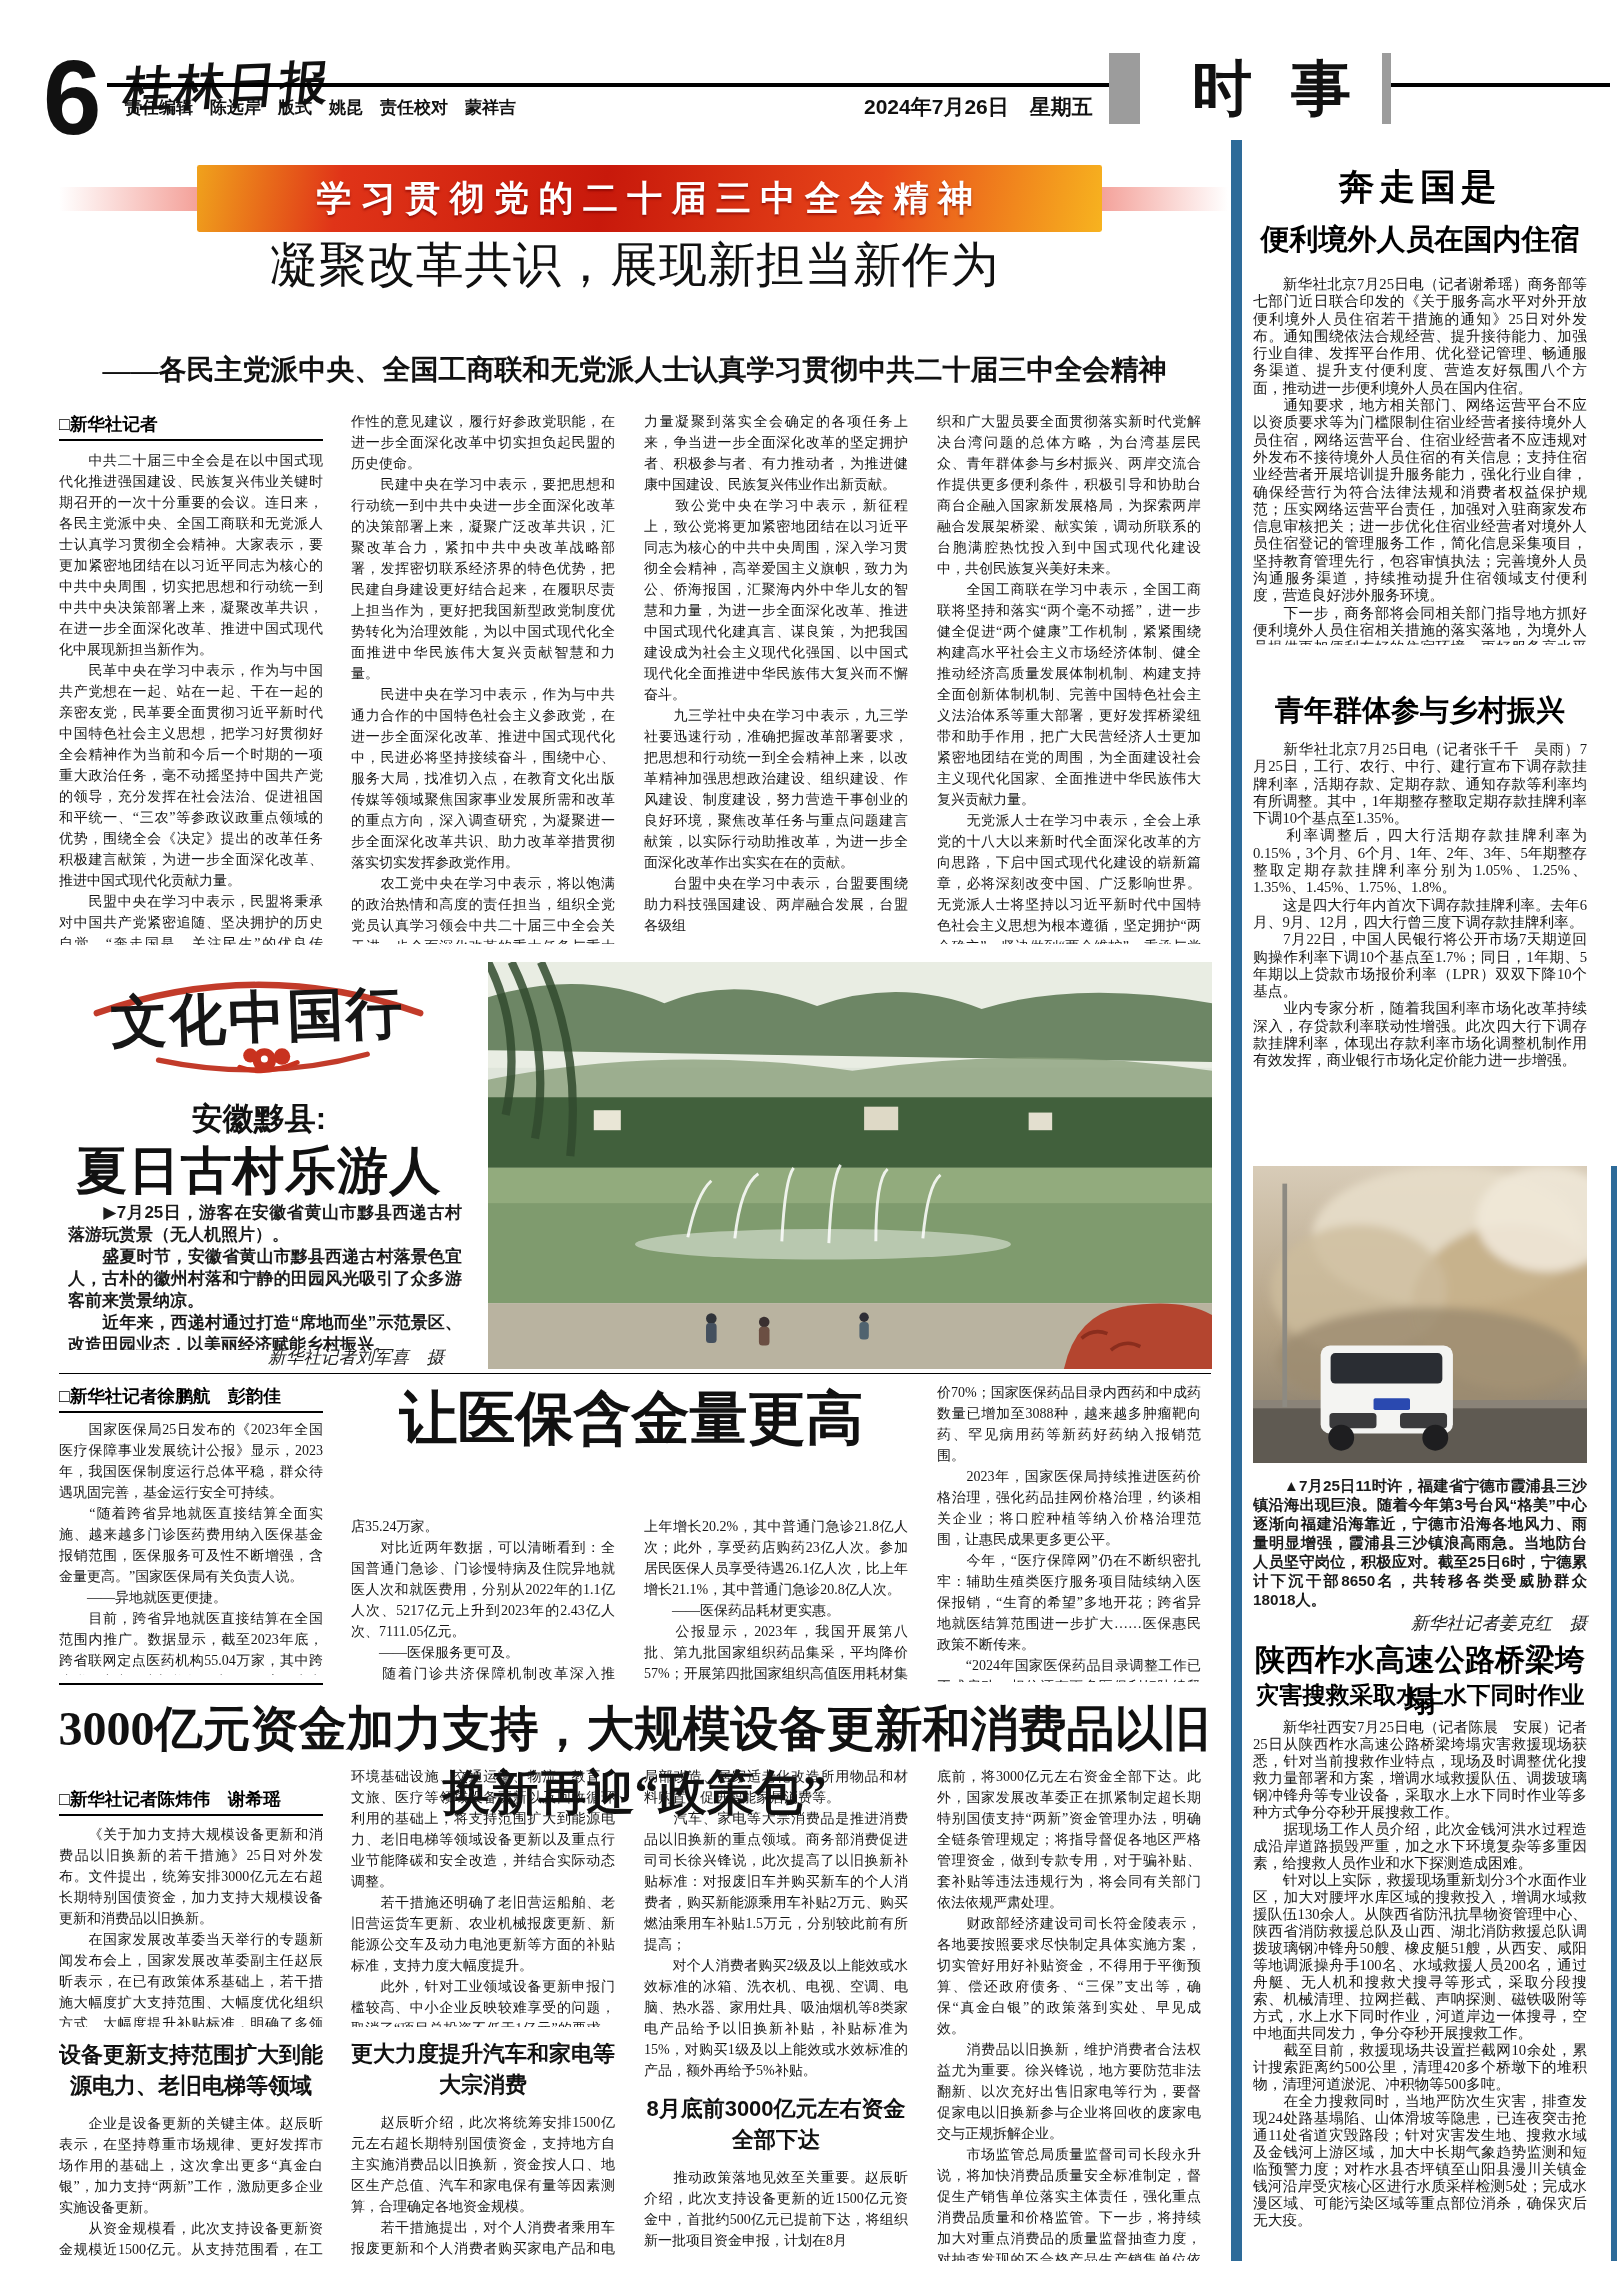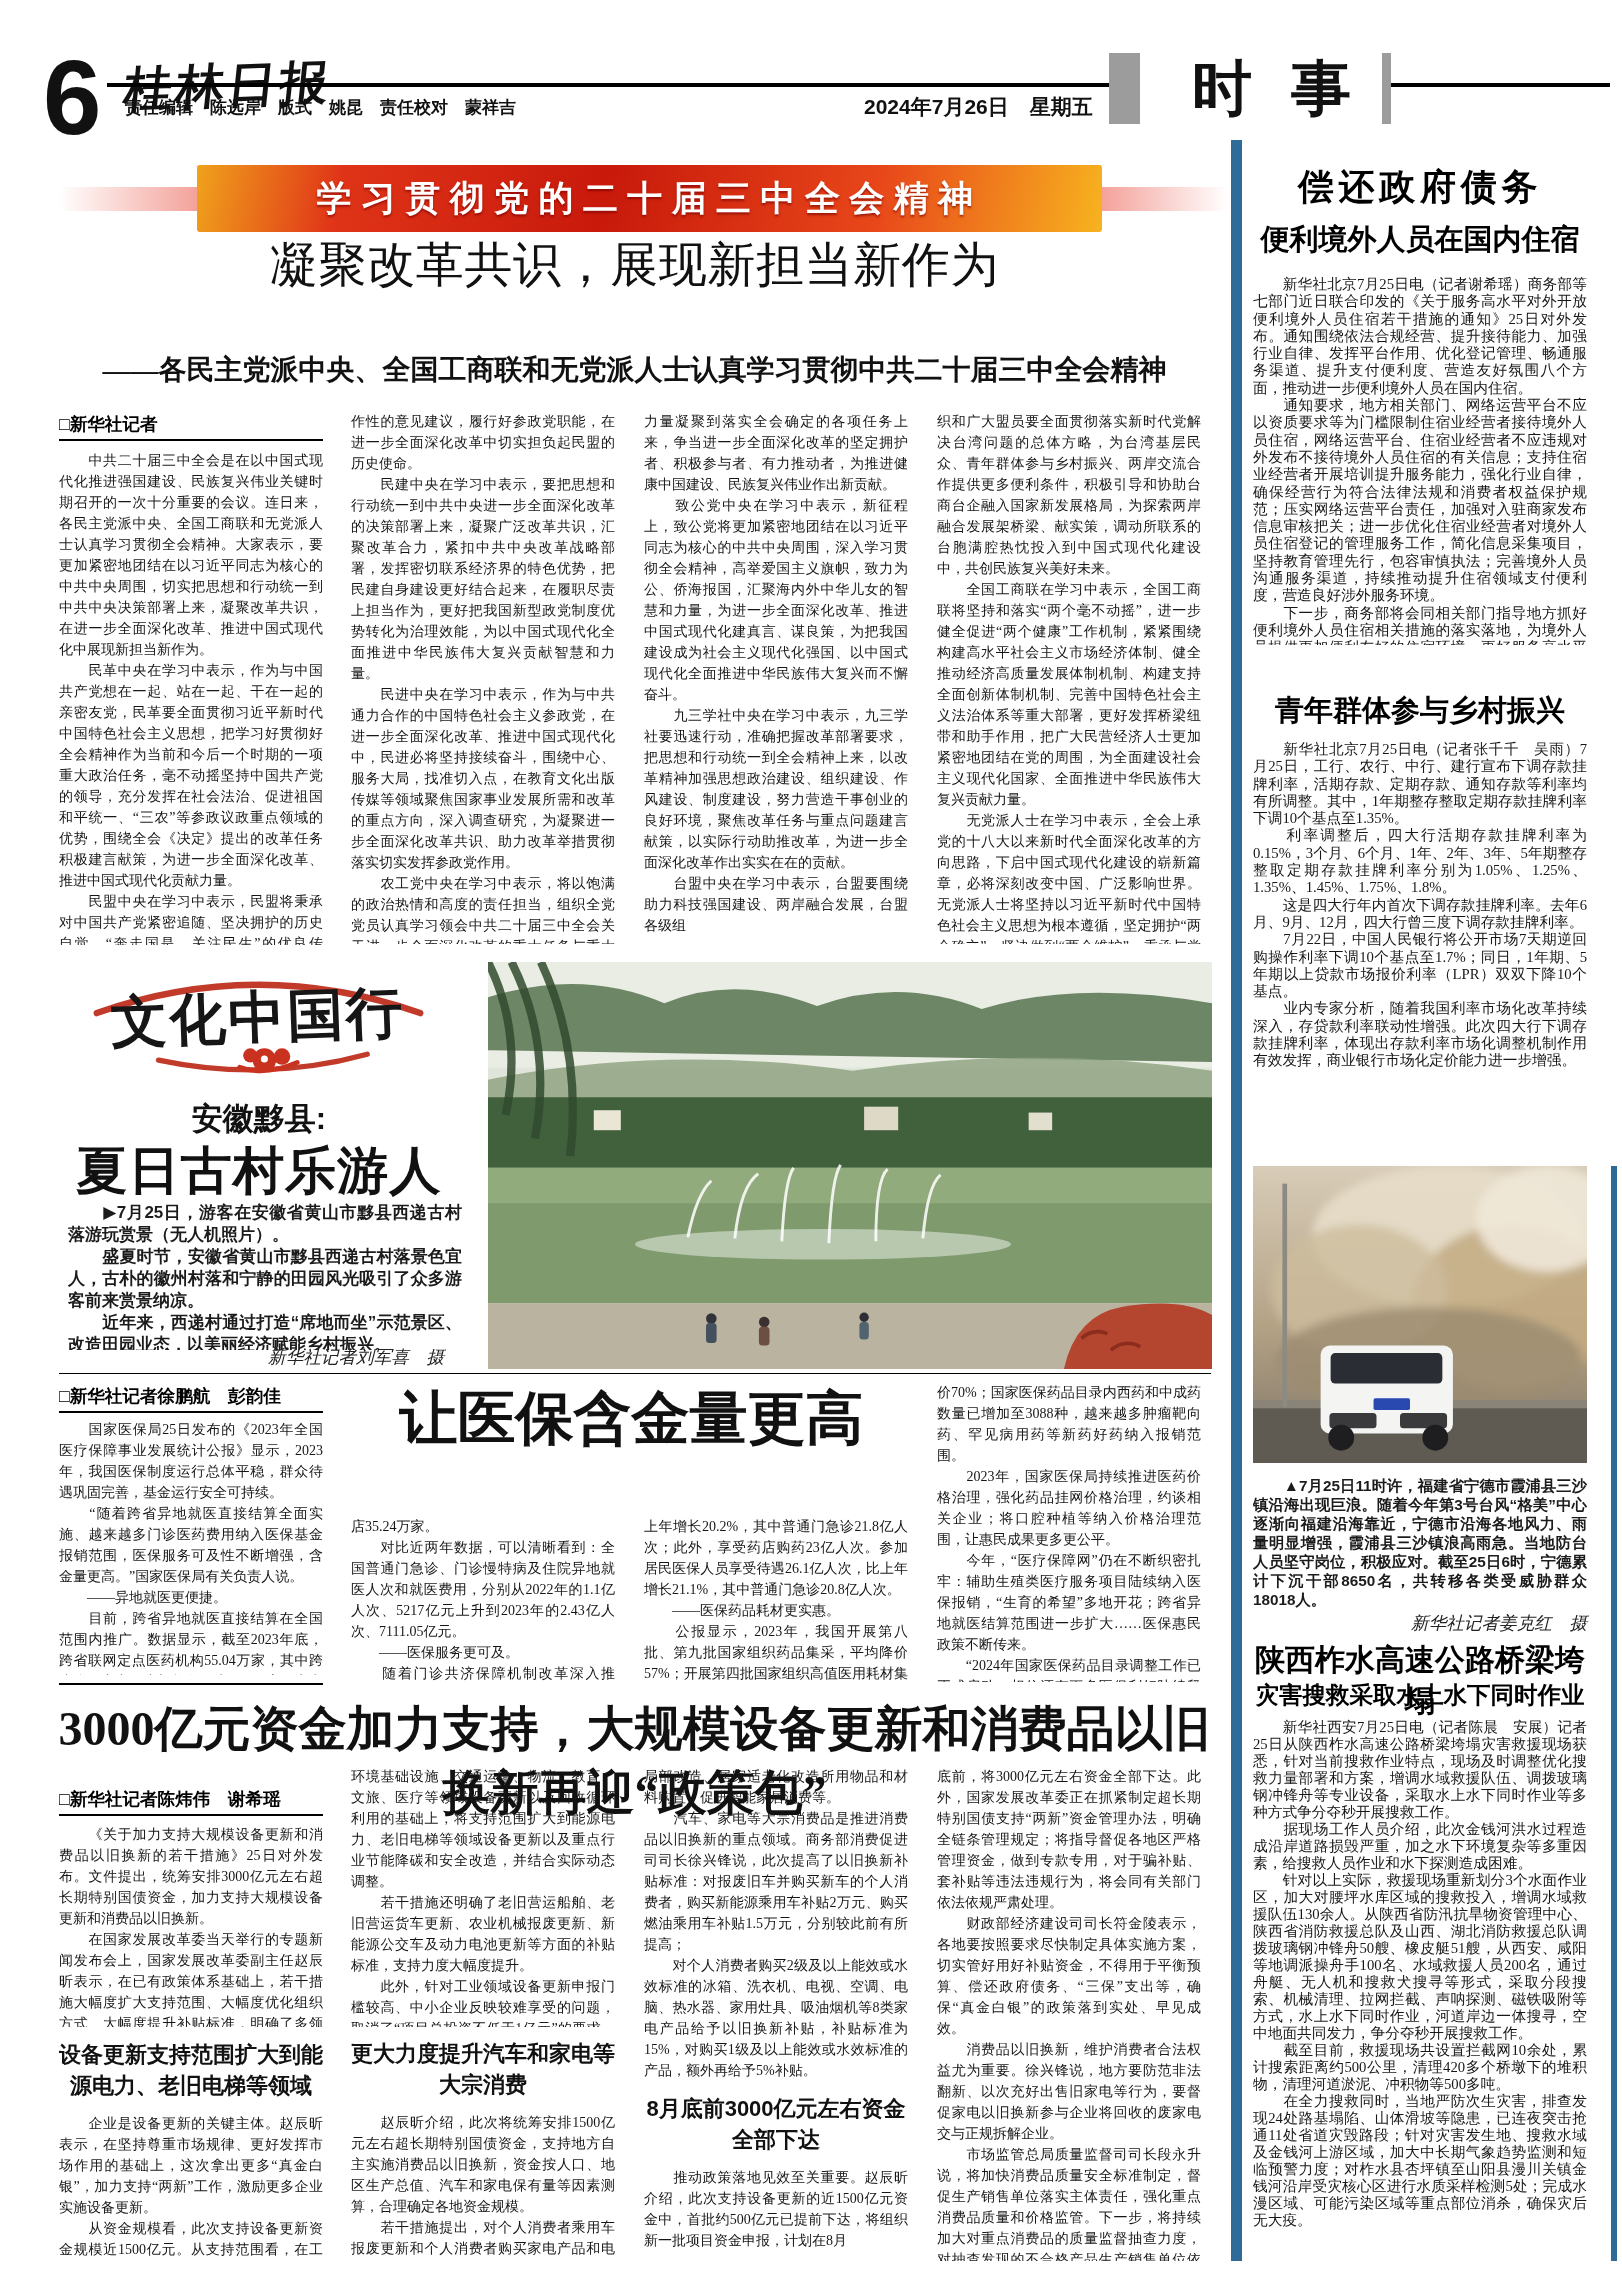--- a/index.html
+++ b/index.html
@@ -171,21 +171,21 @@
   </div>
   <div class="abs body-text" style="left:937px;top:1766px;width:264px;height:495px;">底前，将3000亿元左右资金全部下达。此外，国家发展改革委正在抓紧制定超长期特别国债支持“两新”资金管理办法，明确全链条管理规定；将指导督促各地区严格管理资金，做到专款专用，对于骗补贴、套补贴等违法违规行为，将会同有关部门依法依规严肃处理。
 　　财政部经济建设司司长符金陵表示，各地要按照要求尽快制定具体实施方案，切实管好用好补贴资金，不得用于平衡预算、偿还政府债务、“三保”支出等，确保“真金白银”的政策落到实处、早见成效。
 　　消费品以旧换新，维护消费者合法权益尤为重要。徐兴锋说，地方要防范非法翻新、以次充好出售旧家电等行为，要督促家电以旧换新参与企业将回收的废家电交与正规拆解企业。
 　　市场监管总局质量监督司司长段永升说，将加快消费品质量安全标准制定，督促生产销售单位落实主体责任，强化重点消费品质量和价格监管。下一步，将持续加大对重点消费品的质量监督抽查力度，对抽查发现的不合格产品生产销售单位依法严肃处理。
 　　　　　（新华社北京7月25日电）</div>
 
   <div class="abs blue-bar" style="left:1231px;top:140px;width:10.6px;height:2121px;"></div>
   <div class="abs blue-bar" style="left:1611px;top:1166px;width:5.9px;height:1095px;"></div>
 
-  <div class="abs serif center headline-serif" style="left:1253px;top:163px;width:334px;font-size:36px;letter-spacing:4.7px;">偿还政府债务</div>
+  <div class="abs serif center headline-serif" style="left:1253px;top:163px;width:334px;font-size:36px;letter-spacing:4.7px;">奔走国是</div>
   <div class="abs serif center headline-serif" style="left:1253px;top:220px;width:334px;font-size:29px;">便利境外人员在国内住宿</div>
   <div class="abs side-text" style="left:1253px;top:276px;width:334px;height:369px;">　　新华社北京7月25日电（记者谢希瑶）商务部等七部门近日联合印发的《关于服务高水平对外开放　便利境外人员住宿若干措施的通知》25日对外发布。通知围绕依法合规经营、提升接待能力、加强行业自律、发挥平台作用、优化登记管理、畅通服务渠道、提升支付便利度、营造友好氛围八个方面，推动进一步便利境外人员在国内住宿。
 　　通知要求，地方相关部门、网络运营平台不应以资质要求等为门槛限制住宿业经营者接待境外人员住宿，网络运营平台、住宿业经营者不应违规对外发布不接待境外人员住宿的有关信息；支持住宿业经营者开展培训提升服务能力，强化行业自律，确保经营行为符合法律法规和消费者权益保护规范；压实网络运营平台责任，加强对入驻商家发布信息审核把关；进一步优化住宿业经营者对境外人员住宿登记的管理服务工作，简化信息采集项目，坚持教育管理先行，包容审慎执法；完善境外人员沟通服务渠道，持续推动提升住宿领域支付便利度，营造良好涉外服务环境。
 　　下一步，商务部将会同相关部门指导地方抓好便利境外人员住宿相关措施的落实落地，为境外人员提供更加便利友好的住宿环境，更好服务高水平开放和高质量发展。</div>
 
   <div class="abs serif center headline-serif" style="left:1253px;top:691px;width:334px;font-size:29px;">青年群体参与乡村振兴</div>
   <div class="abs side-text" style="left:1253px;top:741px;width:334px;height:411px;">　　新华社北京7月25日电（记者张千千　吴雨）7月25日，工行、农行、中行、建行宣布下调存款挂牌利率，活期存款、定期存款、通知存款等利率均有所调整。其中，1年期整存整取定期存款挂牌利率下调10个基点至1.35%。
 　　利率调整后，四大行活期存款挂牌利率为0.15%，3个月、6个月、1年、2年、3年、5年期整存整取定期存款挂牌利率分别为1.05%、1.25%、1.35%、1.45%、1.75%、1.8%。
 　　这是四大行年内首次下调存款挂牌利率。去年6月、9月、12月，四大行曾三度下调存款挂牌利率。
 　　7月22日，中国人民银行将公开市场7天期逆回购操作利率下调10个基点至1.7%；同日，1年期、5年期以上贷款市场报价利率（LPR）双双下降10个基点。

